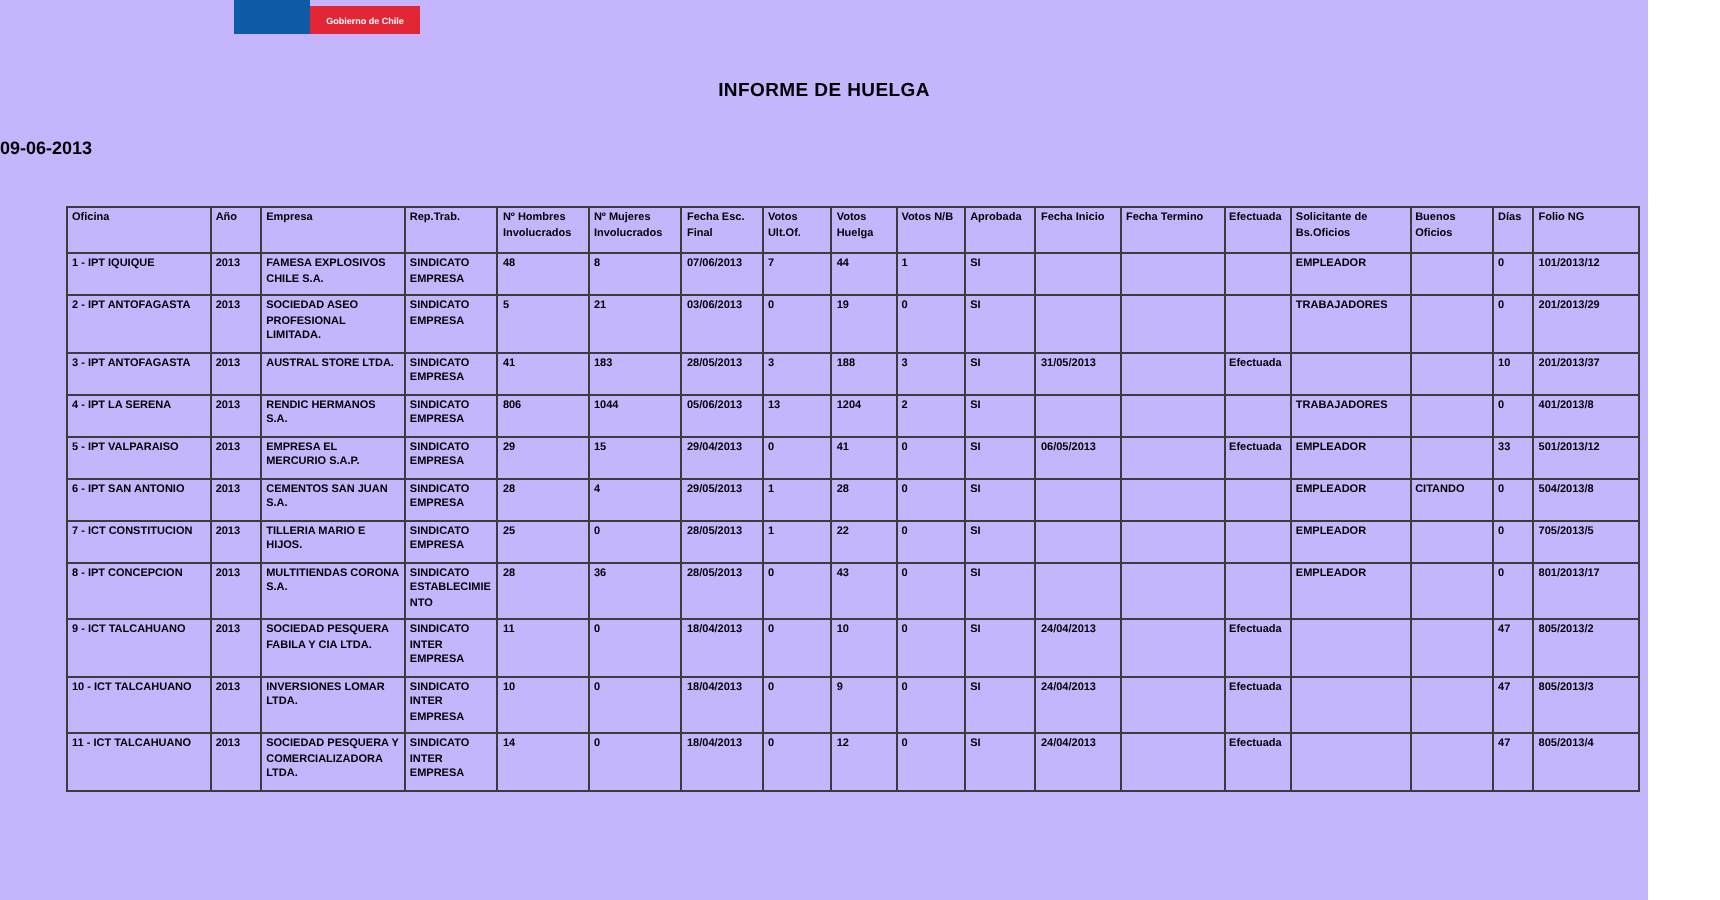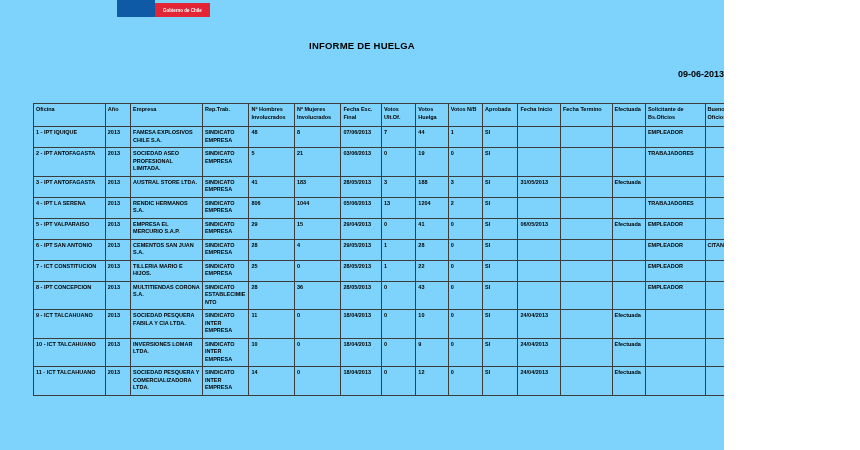--- a/index.html
+++ b/index.html
@@ -1,26 +1,26 @@
 <!DOCTYPE html>
 <html><head>
 <meta charset="utf-8">
 <style>
   html,body{margin:0;padding:0;background:#fff;}
-  #page{position:relative;width:724px;height:450px;background:#7dd3fc;overflow:hidden;
+  #page{position:relative;width:824px;height:450px;background:#c4b5fd;overflow:hidden;
         font-family:"Liberation Sans","DejaVu Sans",sans-serif;color:#000;}
   
   #logo{position:absolute;left:117px;top:0;height:17px;display:flex;align-items:flex-end;}
   #logo .blue{width:38px;height:17px;}
   #logo .red{width:55px;height:14px;display:flex;align-items:center;justify-content:center;}
   #logo .red span{color:#fff;font-size:4.5px;font-weight:bold;line-height:5px;white-space:nowrap;}
   
   .doc-title{position:absolute;top:40px;left:0;width:100%;text-align:center;
              font-size:9.5px;font-weight:bold;letter-spacing:.2px;}
-  .doc-date{position:absolute;top:69px;left:0;width:100%;text-align:right;
+  .doc-date{position:absolute;top:69px;left:0;width:100%;text-align:left;
             font-size:9px;font-weight:bold;}
   
   #tbl-wrap{position:absolute;left:33px;top:103px;width:790px;}
   table{border-collapse:collapse;table-layout:fixed;width:787px;
         font-size:5.5px;line-height:7.5px;font-weight:bold;color:#000;}
   th,td{border:1px solid #3c3c3c;vertical-align:top;text-align:left;
         padding:2px 2px 3px 2px;overflow:hidden;word-wrap:break-word;}
   th{font-weight:bold;padding-bottom:5px;}
 </style>
 </head>

